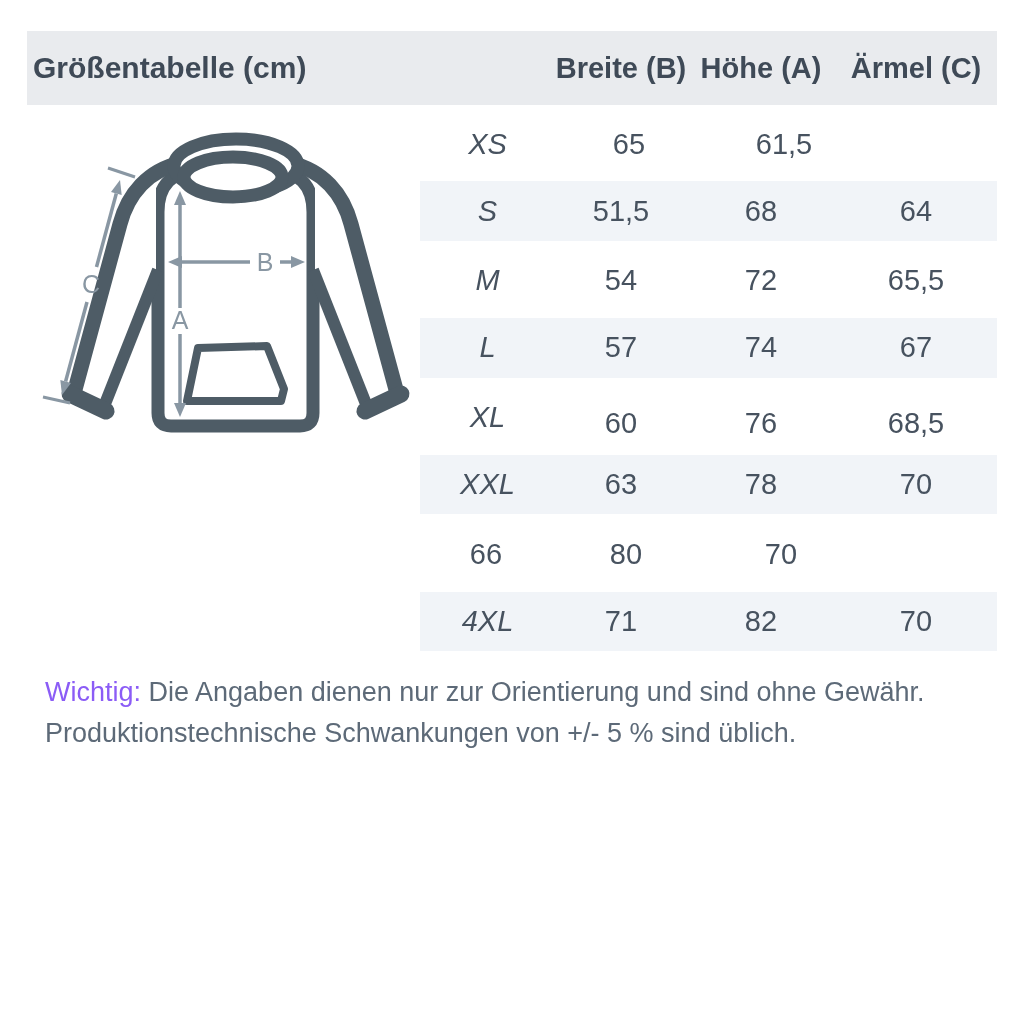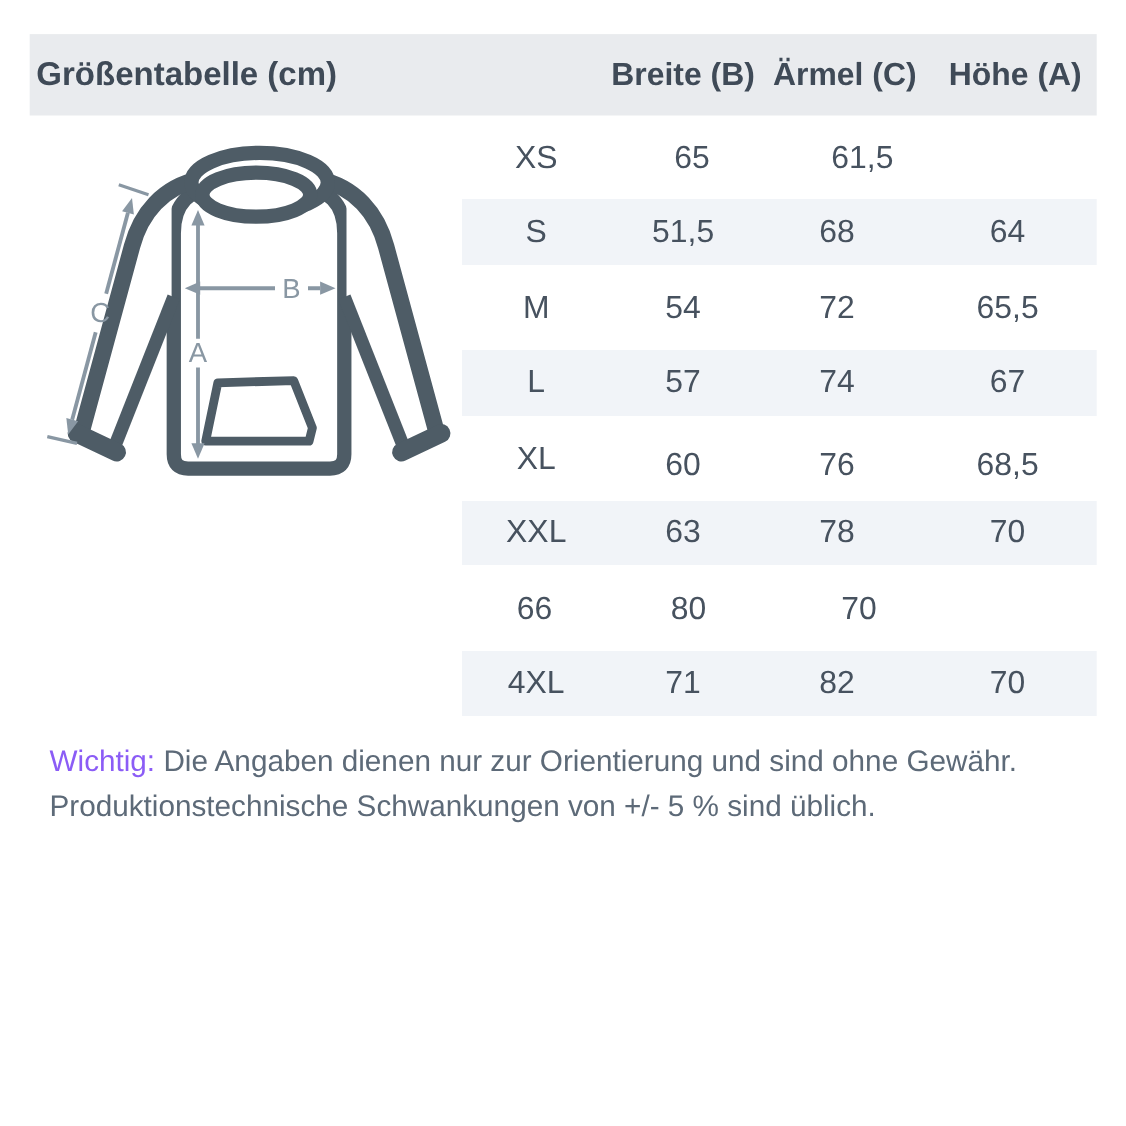--- a/index.html
+++ b/index.html
@@ -22,21 +22,21 @@
   .rows{position:absolute;left:420px;top:110px;width:577px;}
   .row{
     display:flex;align-items:center;height:68.4px;box-sizing:border-box;
     font-size:29px;color:#47525f;
   }
   .row.alt{
     background:#f1f4f8;background-clip:padding-box;
     border-top:3px solid transparent;border-bottom:6px solid transparent;
   }
   .cell{text-align:center;}
-  .cell.c1{width:135px;}
+  .cell.c1{width:135px;font-style:italic;}
   .cell.c2{width:132px;}
   .cell.c3{width:148px;}
   .cell.c4{width:162px;}
   .cell.drop{transform:translateY(6px);}
 
   
   .diagram{position:absolute;left:28px;top:112px;width:400px;height:350px;}
 
   
   .note{
@@ -44,22 +44,22 @@
     font-size:27px;line-height:41px;color:#5d6a78;
   }
   .note strong{color:#8b5cf6;font-weight:normal;}
 </style>
 </head>
 <body>
 
 <div class="header">
   <div class="title-cell">Größentabelle (cm)</div>
   <div class="hcell w2">Breite (B)</div>
+  <div class="hcell w3">Höhe (A)</div>
   <div class="hcell w4">Ärmel (C)</div>
-  <div class="hcell w3">Höhe (A)</div>
 </div>
 
 <svg class="diagram" viewBox="0 0 400 350" xmlns="http://www.w3.org/2000/svg">
   <g stroke="#4e5c66" fill="#ffffff" stroke-linejoin="round">
 
     <path d="M 130 100 Q 130 60 172 57 L 243 57 Q 285 60 285 100 L 285 301 Q 285 314 272 314 L 143 314 Q 130 314 130 301 Z" stroke-width="13"></path>
 
     <polygon points="152,50 112,60 93,92 84,118 45,286 77,301 128,162 128,60" stroke="none"></polygon>
     <path d="M 153 51 C 120 58 100 82 92 112 L 45 285" fill="none" stroke-width="15"></path>
     <path d="M 75 297 L 130 158" fill="none" stroke-width="12"></path>

